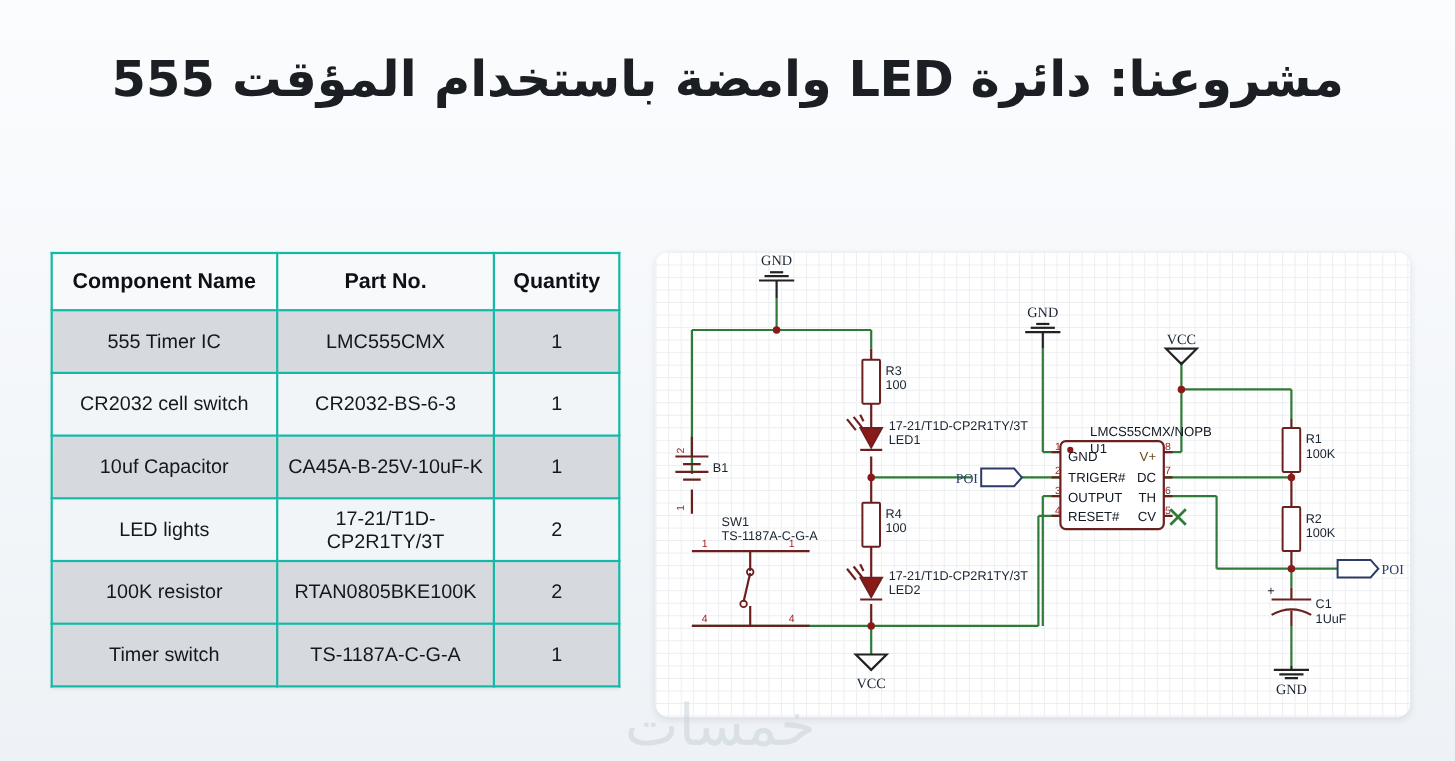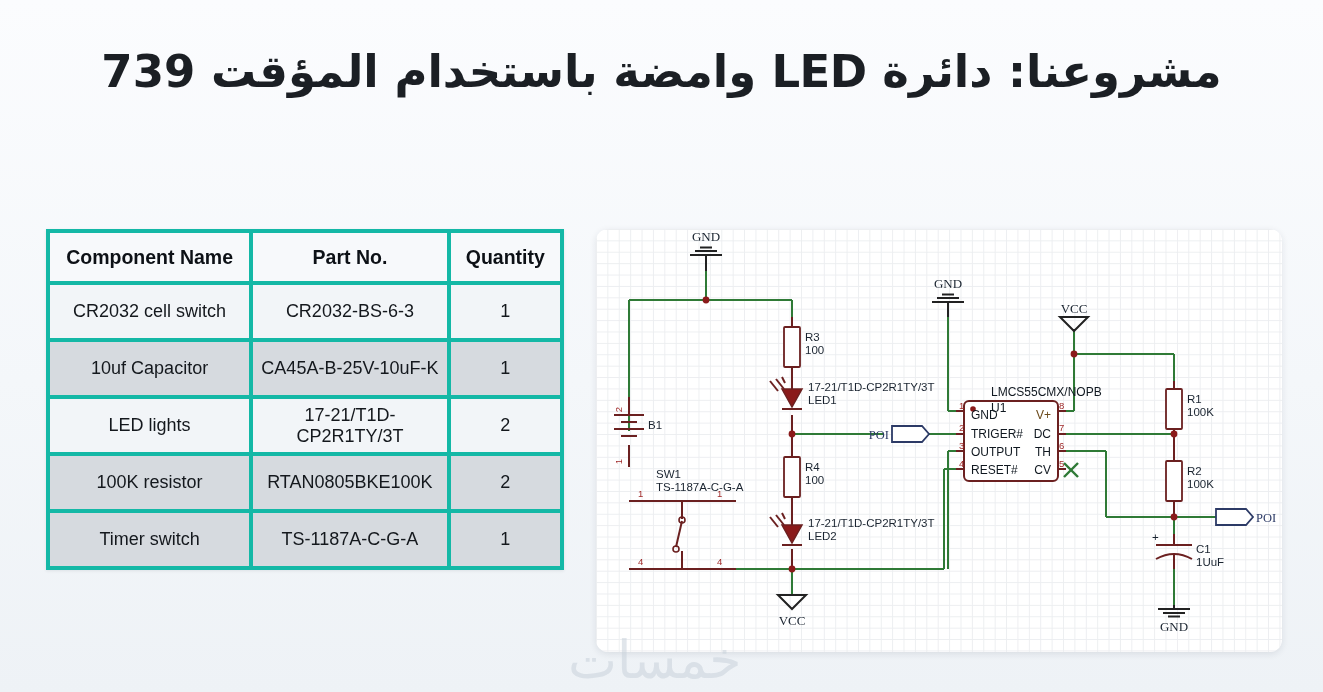--- a/index.html
+++ b/index.html
@@ -50,21 +50,21 @@
     left: 46px; top: 229px;
     width: 518px;
   }
   table#bom {
     border-collapse: collapse;
     width: 100%;
     background: #ffffff;
     box-shadow: 0 1px 3px rgba(30,40,60,.09);
   }
   table#bom th, table#bom td {
-    border: 4px solid #14b8a6;
+    border: 2px solid #14b8a6;
     text-align: center;
     vertical-align: middle;
     color: #14181d;
     padding: 4px 6px;
   }
   table#bom thead th {
     background: #f7f9fb;
     font-size: 19.5px;
     font-weight: 700;
     height: 52px;
@@ -117,33 +117,38 @@
     letter-spacing: 1px;
     pointer-events: none;
   }
 </style>
 </head>
 <body>
 
 <div id="page">
 
   <div id="header">
-    <h1 id="title">مشروعنا: دائرة LED وامضة باستخدام المؤقت 739</h1>
+    <h1 id="title">مشروعنا: دائرة LED وامضة باستخدام المؤقت 555</h1>
   </div>
 
   <div id="table-wrap">
     <table id="bom">
       <thead>
         <tr>
           <th class="h-name">Component Name</th>
           <th class="h-part">Part No.</th>
           <th class="h-qty">Quantity</th>
         </tr>
       </thead>
       <tbody id="bom-body">
+          <tr class="odd">
+            <td class="c-name">555 Timer IC</td>
+            <td class="c-part">LMC555CMX</td>
+            <td class="c-qty">1</td>
+          </tr>
           <tr class="even">
             <td class="c-name">CR2032 cell switch</td>
             <td class="c-part">CR2032-BS-6-3</td>
             <td class="c-qty">1</td>
           </tr>
           <tr class="odd">
             <td class="c-name">10uf Capacitor</td>
             <td class="c-part">CA45A-B-25V-10uF-K</td>
             <td class="c-qty">1</td>
           </tr>

